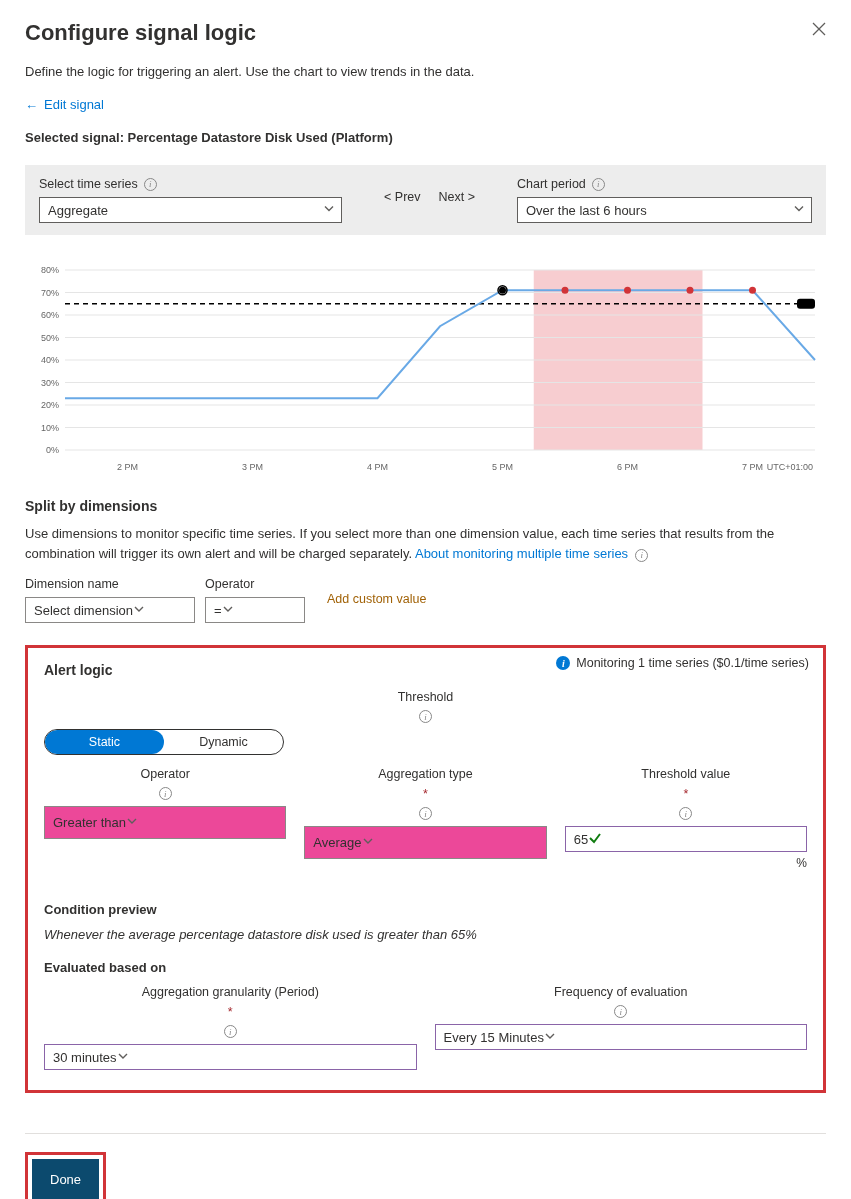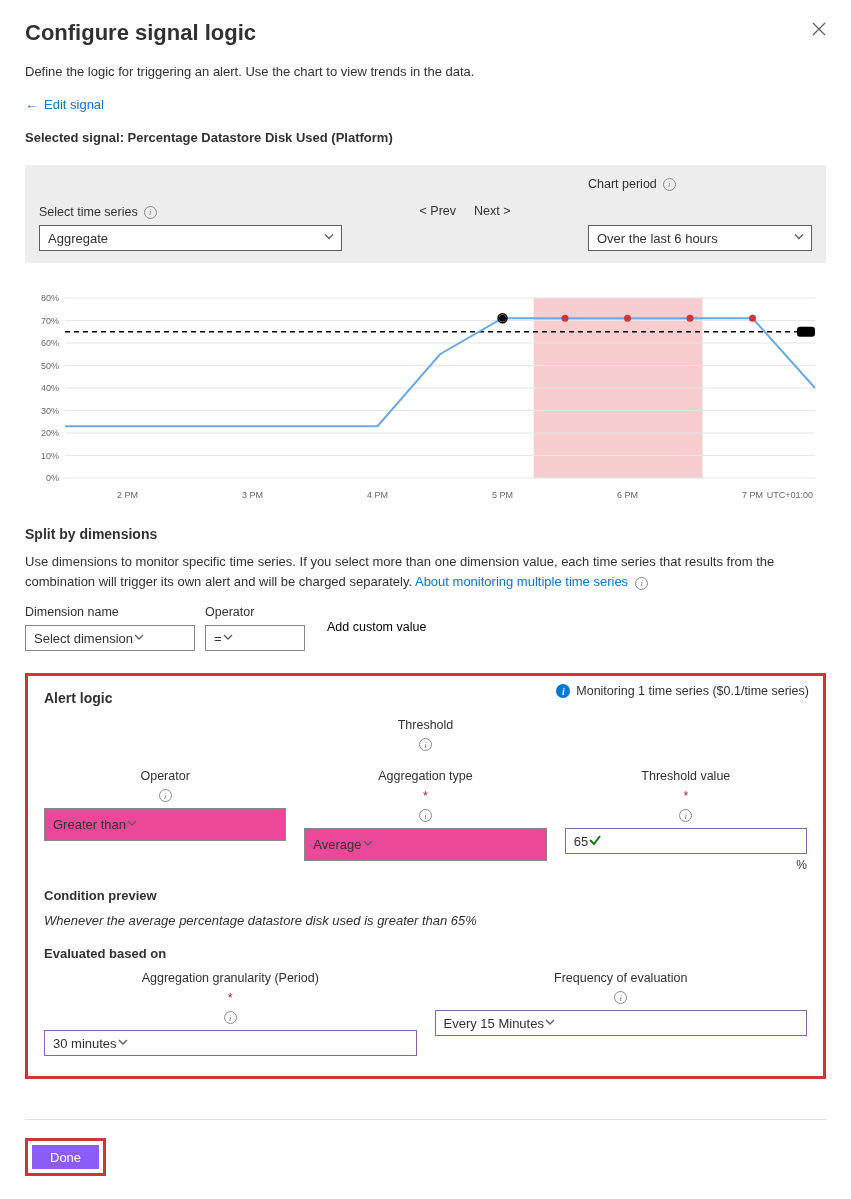--- a/index.html
+++ b/index.html
@@ -54,21 +54,21 @@
     background: #fff;
     padding: 0 24px 0 8px;
     font-size: 13px;
     font-family: inherit;
     position: relative;
     display: flex;
     align-items: center;
     cursor: pointer;
   }
   .select.wide { width: 303px; }
-  .select.chart-period { width: 224px; margin-top: 28px; }
+  .select.chart-period { width: 295px; }
   .select .chevron, .input .check {
     position: absolute; right: 6px; top: 50%; transform: translateY(-50%);
   }
   .chevron svg { width: 12px; height: 12px; stroke: #605e5c; fill: none; stroke-width: 1.4; }
   .check svg { width: 14px; height: 14px; stroke: #107c10; fill: none; stroke-width: 2; }
 
   .info-icon {
     display: inline-flex; width: 13px; height: 13px; border: 1px solid #888; border-radius: 50%;
     align-items: center; justify-content: center; font-size: 9px; color: #888; cursor: pointer;
     font-style: italic; font-family: Georgia, serif;
@@ -87,49 +87,49 @@
   .dim-help a { color: var(--link); text-decoration: none; }
 
   .dim-row { display: flex; gap: 10px; align-items: flex-end; }
   .dim-col { display: flex; flex-direction: column; gap: 6px; }
   .dim-col label { font-size: 12.5px; }
   .dim-select { height: 26px; border: 1px solid #8a8886; background: #fff; padding: 0 24px 0 8px; font-size: 13px; display: flex; align-items: center; position: relative; cursor: pointer;}
   .dim-select.disabled { background: #f3f2f1; color: #a19f9d; }
   .dim-name { width: 170px; }
   .dim-op { width: 100px; }
   .dim-vals { width: 210px; }
-  .add-custom { color: #000000; align-self: center; padding-bottom: 3px; padding-left: 12px; cursor: pointer; font-size: 12.5px;}
+  .add-custom { color: #a16207; align-self: center; padding-bottom: 3px; padding-left: 12px; cursor: pointer; font-size: 12.5px;}
 
   .alert-box { border: 3px solid #d13438; padding: 14px 16px 20px 16px; margin-top: 22px; position: relative; }
   .monitoring-badge { position: absolute; right: 14px; top: 8px; font-size: 12.5px; display: flex; align-items: center; gap: 6px; }
   .info-blue { display: inline-flex; width: 14px; height: 14px; border-radius: 50%; background: #0078d4; color: #fff; font-weight: 700; align-items: center; justify-content: center; font-size: 10px; font-style: italic; font-family: Georgia, serif;}
 
   .field-label { font-size: 12.5px; display: flex; align-items: center; gap: 6px; margin-bottom: 6px; margin-top: 12px; flex-direction: column; }
   .req { color: var(--required); }
 
   .toggle-group { display: inline-flex; border: 1px solid #323130; border-radius: 14px; height: 26px; overflow: hidden; width: 240px; }
   .toggle-opt { flex: 1; display: flex; align-items: center; justify-content: center; font-size: 12.5px; cursor: pointer; }
   .toggle-opt.active { background: #0078d4; color: #fff; border-radius: 14px; }
 
   .row3 { display: flex; gap: 18px; }
   .row3 > div { flex: 1; }
   .purple-select { height: 26px; border: 1px solid #8a64a8; background: #fff; padding: 0 24px 0 8px; font-size: 13px; display: flex; align-items: center; position: relative; cursor: pointer;}
   .gray-select  { height: 33px; border: 1px solid #8a8886; background: #ec4899; padding: 0 24px 0 8px; font-size: 13px; display: flex; align-items: center; position: relative; cursor: pointer;}
   .pct-suffix { text-align: right; margin-top: 4px; font-size: 12px; }
 
-  .condition-preview-title { font-weight: 600; margin-top: 16px; font-size: 13px;}
+  .condition-preview-title { font-weight: 600; margin-top: 32px; font-size: 13px;}
   .condition-preview-text { font-style: italic; margin-top: 10px; color: var(--text); }
 
   .row2 { display: flex; gap: 18px; margin-top: 6px;}
   .row2 > div { flex: 1; }
 
   hr.footer-sep { border: none; border-top: 1px solid var(--border-light); margin: 40px 0 18px 0; }
 
   .done-button-wrap { display: inline-block; padding: 4px; border: 3px solid #d13438; }
-  .done-button { background: #8b5cf6; color: #fff; border: none; height: 24px; padding: 0 18px; font-size: 13px; cursor: pointer; font-family: inherit;}
+  .done-button { background: #0c4a6e; color: #fff; border: none; height: 40px; padding: 0 18px; font-size: 13px; cursor: pointer; font-family: inherit;}
 </style>
 </head>
 <body>
 
 <div class="panel">
 
   <div class="close-x">
     <svg viewBox="0 0 14 14">
         <line x1="1" y1="1" x2="13" y2="13" stroke-width="1.2"></line>
         <line x1="13" y1="1" x2="1" y2="13" stroke-width="1.2"></line>
@@ -258,20 +258,24 @@
     <div class="monitoring-badge">
       <span class="info-blue">i</span>
       <span>Monitoring 1 time series ($0.1/time series)</span>
     </div>
     <div class="section-title" style="margin-top:0">Alert logic</div>
 
     <div class="field-label">
       <span>Threshold</span>
       <span class="info-icon">i</span>
     </div>
+    <div class="toggle-group">
+      <div class="toggle-opt active">Static</div>
+      <div class="toggle-opt">Dynamic</div>
+    </div>
 
     <div class="row3">
       <div>
         <div class="field-label">
           <span>Operator</span>
           <span class="info-icon">i</span>
         </div>
         <div class="gray-select">
           <span>Greater than</span>
           <span class="chevron"><svg viewBox="0 0 12 12">

